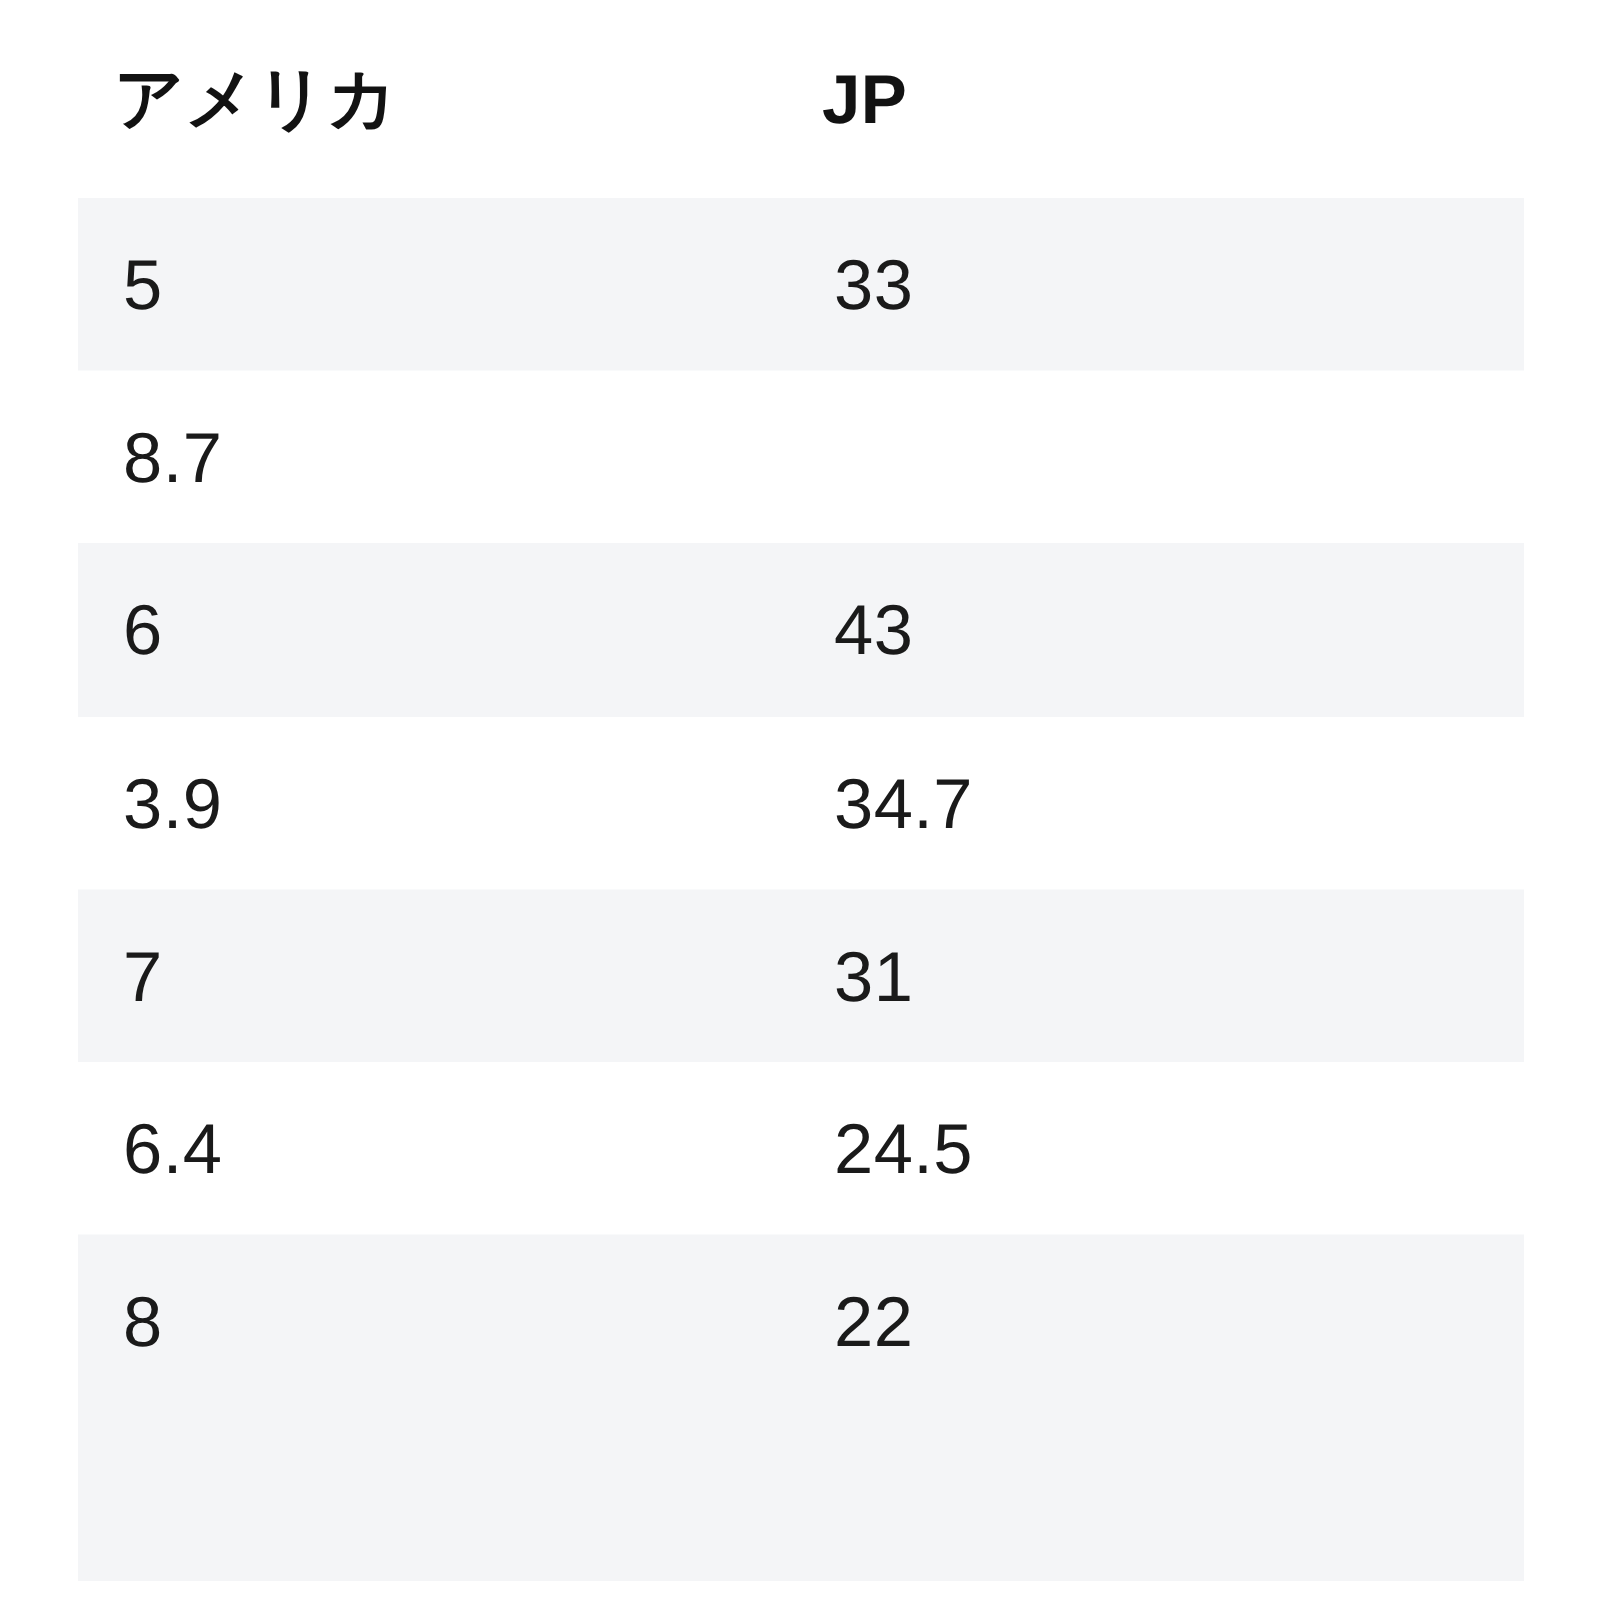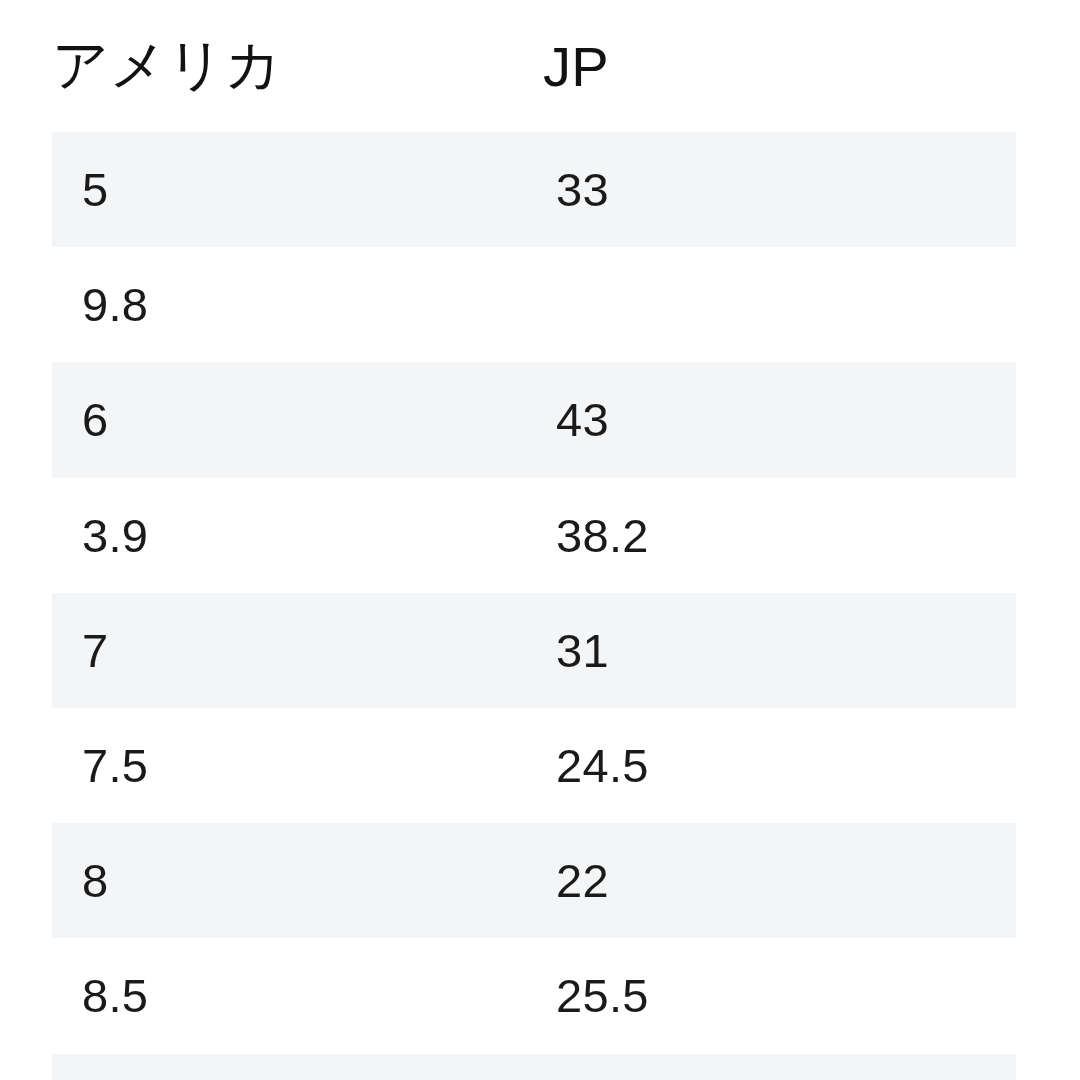--- a/index.html
+++ b/index.html
@@ -29,28 +29,29 @@
     left: 0;
     width: 1080px;
     height: 132px;
   }
   .th {
     position: absolute;
     top: 0;
     height: 132px;
     display: flex;
     align-items: center;
-    font-size: 56px;
-    font-weight: 400;
+    font-size: 46px;
+    font-weight: 700;
     letter-spacing: 0.2px;
     color: #121212;
     white-space: nowrap;
+    margin-left: 24px;
   }
   .th.col1 { left: 52px; }
-  .th.col2 { left: 543px; }
+  .th.col2 { left: 524px; }
 
   
   .tbody {
     position: absolute;
     top: 132px;
     left: 0;
     width: 1080px;
   }
   .trow {
     position: relative;
@@ -95,51 +96,46 @@
   </div>
 
   <div class="tbody">
       <div class="trow striped">
         <div class="stripe"></div>
         <div class="cell col1">5</div>
         <div class="cell col2">33</div>
       </div>
       <div class="trow">
         <div class="stripe"></div>
-        <div class="cell col1">9.8</div>
+        <div class="cell col1">8.7</div>
       </div>
       <div class="trow striped">
         <div class="stripe"></div>
         <div class="cell col1">6</div>
         <div class="cell col2">43</div>
       </div>
       <div class="trow">
         <div class="stripe"></div>
         <div class="cell col1">3.9</div>
-        <div class="cell col2">38.2</div>
+        <div class="cell col2">34.7</div>
       </div>
       <div class="trow striped">
         <div class="stripe"></div>
         <div class="cell col1">7</div>
         <div class="cell col2">31</div>
       </div>
       <div class="trow">
         <div class="stripe"></div>
-        <div class="cell col1">7.5</div>
+        <div class="cell col1">6.4</div>
         <div class="cell col2">24.5</div>
       </div>
       <div class="trow striped">
         <div class="stripe"></div>
         <div class="cell col1">8</div>
         <div class="cell col2">22</div>
-      </div>
-      <div class="trow">
-        <div class="stripe"></div>
-        <div class="cell col1">8.5</div>
-        <div class="cell col2">25.5</div>
       </div>
       <div class="trow striped">
         <div class="stripe"></div>
         <div class="cell col1"></div>
         <div class="cell col2"></div>
       </div>
     </div>
 
 </div>
 

